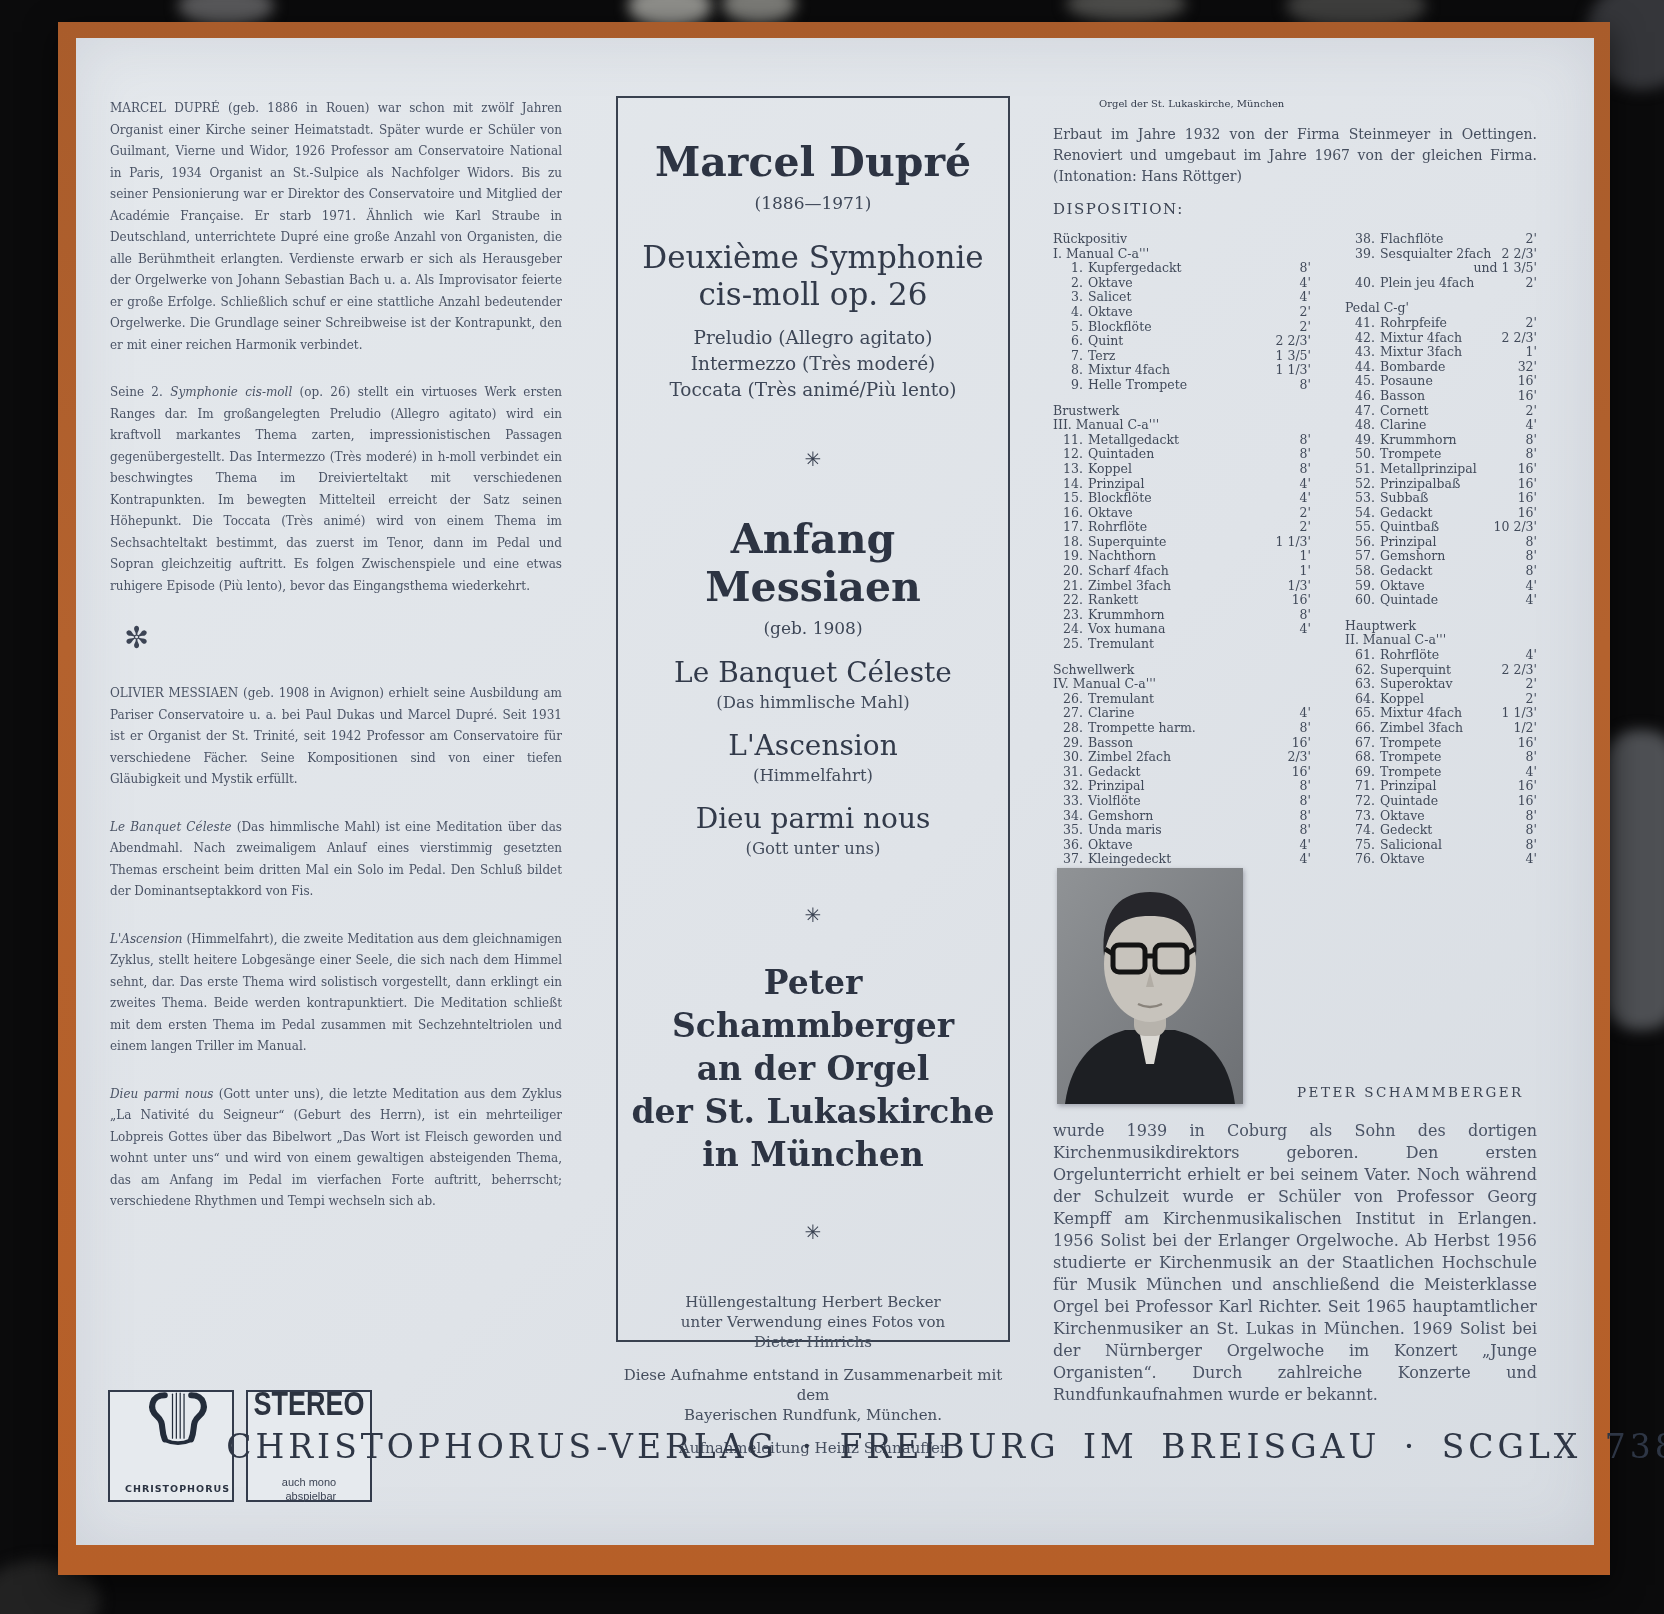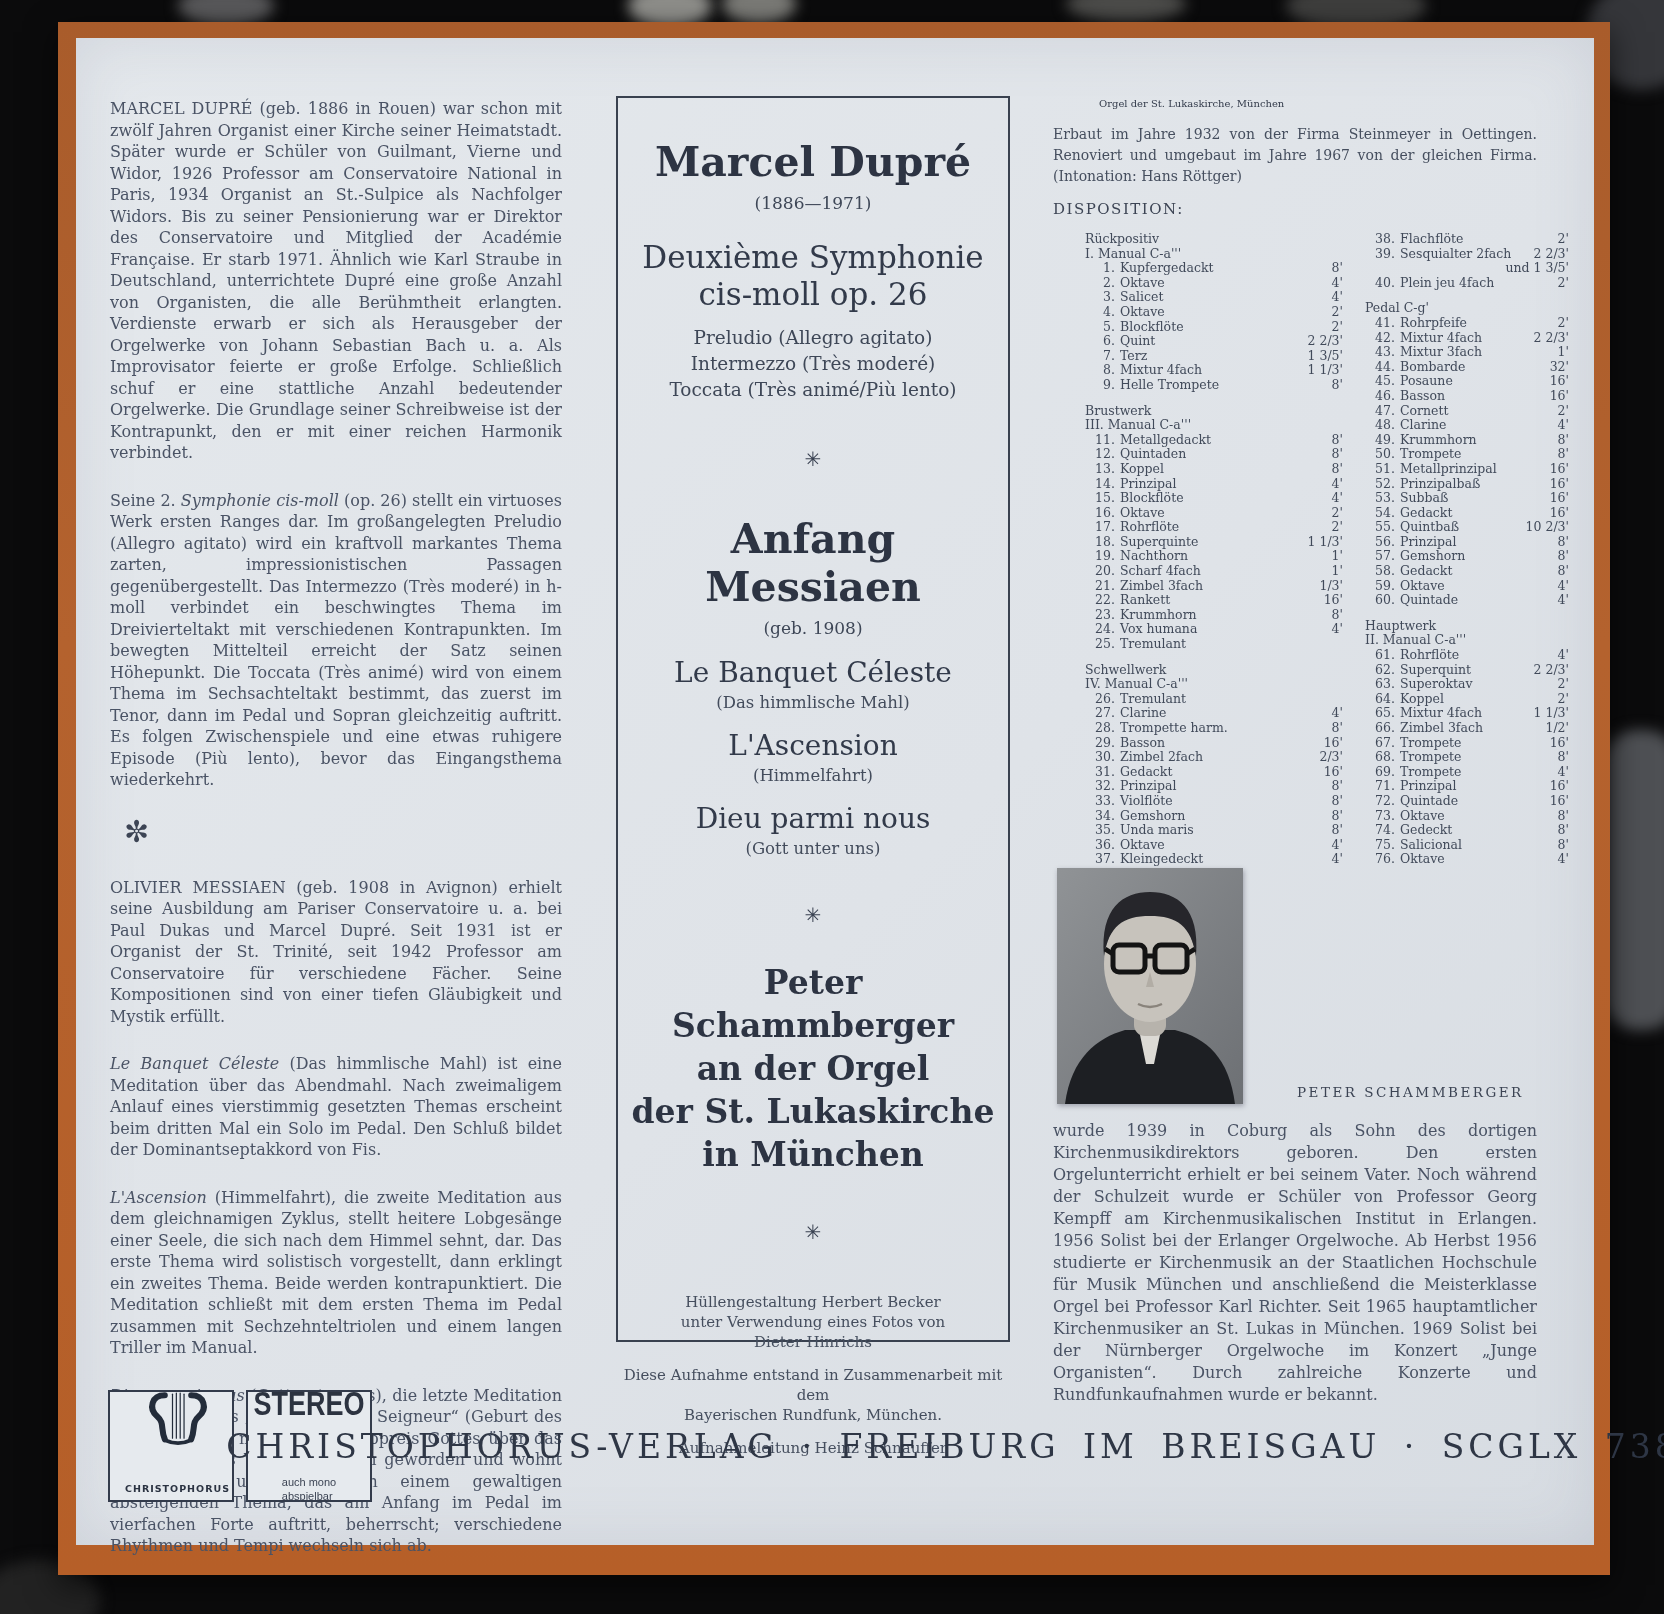--- a/index.html
+++ b/index.html
@@ -26,21 +26,21 @@
   }
   .paper{
     position:absolute;left:18px;top:16px;right:16px;bottom:30px;
     background:linear-gradient(135deg,#e4e8ec 0%,#dfe3e8 55%,#d7dce2 100%);
     box-shadow:inset 0 0 60px rgba(120,130,150,.18);
     color:#4a5365;
   }
   
   .left-col{position:absolute;left:34px;top:60px;width:452px;}
   .left-col p{
-    margin:0 0 26px 0;font-size:16px;line-height:21.5px;text-align:justify;
+    margin:0 0 26px 0;font-size:12px;line-height:21.5px;text-align:justify;
     color:#4a5365;
   }
   .left-col p i{font-style:italic;}
   .ornament{
     margin:6px 0 30px 14px;font-size:30px;line-height:30px;color:#3c4454;
     font-family:"DejaVu Sans","Liberation Sans",sans-serif;
   }
   
   .center-panel{
     position:absolute;left:540px;top:58px;width:394px;height:1246px;
@@ -60,21 +60,21 @@
   .cp-performer{font-size:33px;line-height:43px;font-weight:bold;margin-top:34px;
     white-space:pre-line;color:#2d3443;}
   .cp-credit{font-size:15px;line-height:20px;margin-top:13px;white-space:pre-line;color:#454e5e;}
   .cp-credit.first{margin-top:48px;}
   
   .right-col{position:absolute;left:977px;top:60px;width:484px;height:1300px;}
   .organ-title{position:absolute;left:0;top:0;width:100%;font-size:10px;font-weight:normal;color:#333b4b;margin-left:46px;}
   .organ-desc{position:absolute;left:0;top:26px;width:100%;font-size:14px;line-height:21px;
     text-align:justify;color:#454e5e;}
   .disp-label{position:absolute;left:0;top:102px;font-size:15px;letter-spacing:1.5px;color:#3c4454;}
-  .disposition{position:absolute;left:0;top:134px;width:100%;display:flex;gap:22px;margin-left:32px;}
+  .disposition{position:absolute;left:0;top:134px;width:100%;display:flex;gap:34px;}
   .disp-col{font-size:12.5px;line-height:14.6px;color:#414a5a;}
   .disp-col.left{width:258px;flex:none;}
   .disp-col.right{flex:1;}
   .disp-group{margin-bottom:11px;}
   .disp-header{white-space:nowrap;}
   .disp-header:empty{display:none;}
   .stop-line{display:flex;padding-left:6px;}
   .stop-num{width:24px;text-align:right;padding-right:5px;flex:none;}
   .stop-name{flex:1;white-space:nowrap;}
   .stop-ft{text-align:right;white-space:nowrap;}
@@ -91,21 +91,21 @@
   .bottom-bar{position:absolute;left:32px;right:32px;top:1350px;height:118px;}
   .logo-box{position:absolute;top:2px;width:126px;height:112px;border:2px solid #333b4b;
     box-sizing:border-box;background:#e6eaee;display:flex;flex-direction:column;
     align-items:center;justify-content:flex-end;gap:36px;}
   .logo-box.lyre{left:0;padding-left:13px;}
   .logo-box.stereo{left:138px;justify-content:center;}
   .lyre-label{font-size:9.5px;font-weight:bold;letter-spacing:1px;color:#2b3342;margin-bottom:6px;
     font-family:"DejaVu Sans","Liberation Sans",sans-serif;}
   .stereo-word{font-size:27px;font-weight:bold;color:#2c3340;transform:scaleY(1.22);
     font-family:"Liberation Sans","DejaVu Sans",sans-serif;letter-spacing:0;}
-  .stereo-sub{font-size:11px;line-height:13.5px;color:#3c4454;margin-top:20px;text-align:left;
+  .stereo-sub{font-size:11px;line-height:13.5px;color:#3c4454;margin-top:20px;text-align:right;
     font-family:"Liberation Sans","DejaVu Sans",sans-serif;}
   .publisher{position:absolute;left:286px;right:0;top:0;height:116px;
     display:flex;align-items:center;justify-content:center;
     font-size:33px;letter-spacing:4px;word-spacing:9px;color:#2e3645;white-space:nowrap;}
 </style>
 </head>
 <body>
 
 <div class="blob b1"></div>
 <div class="blob b2"></div>

